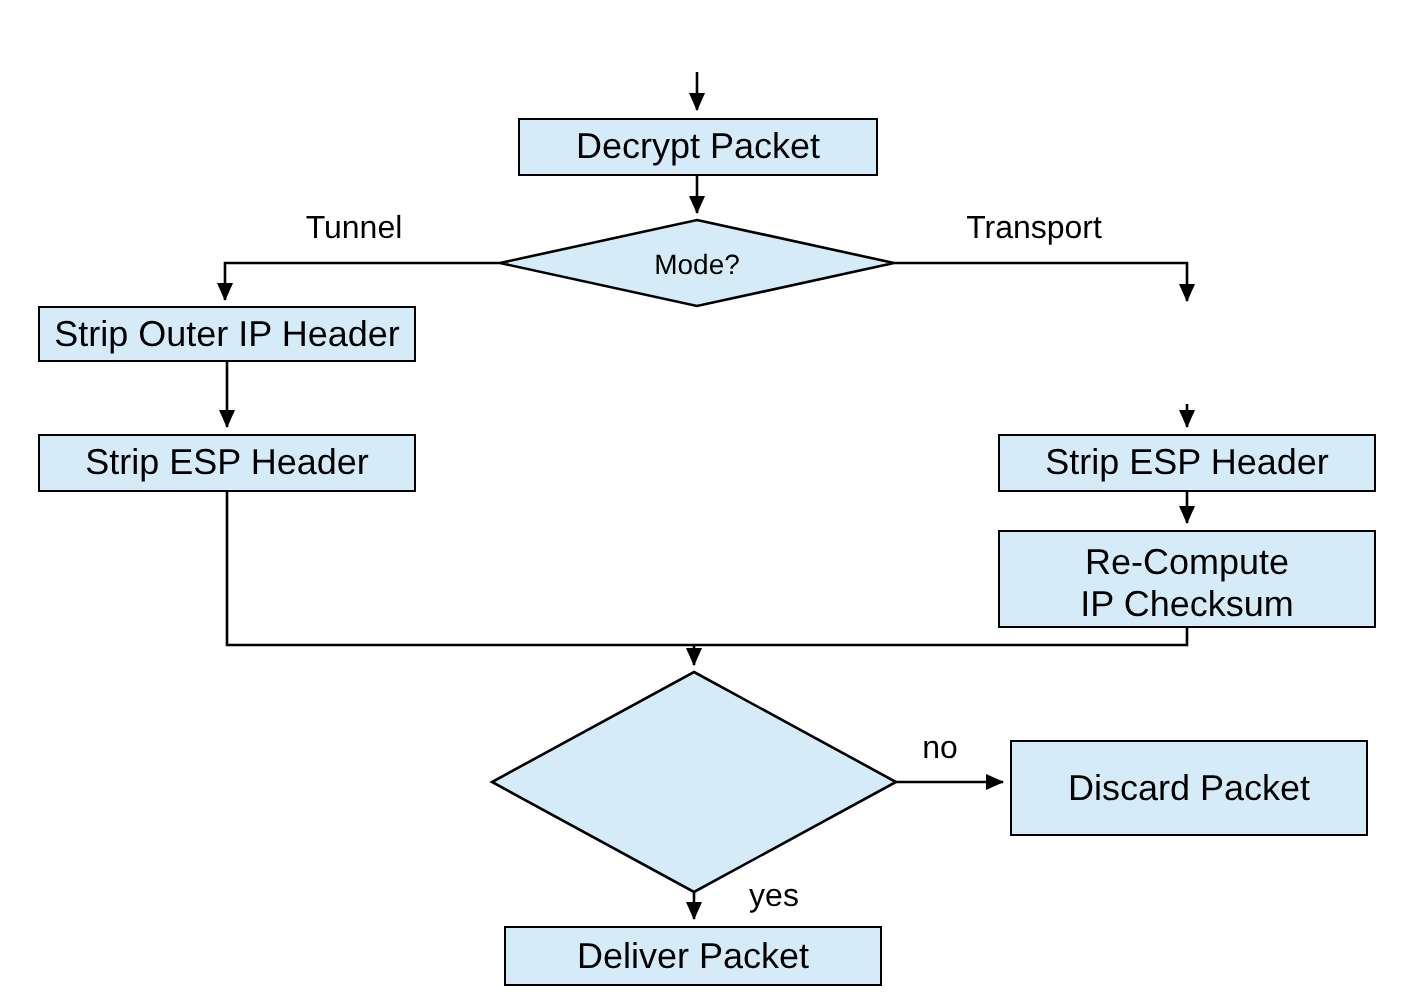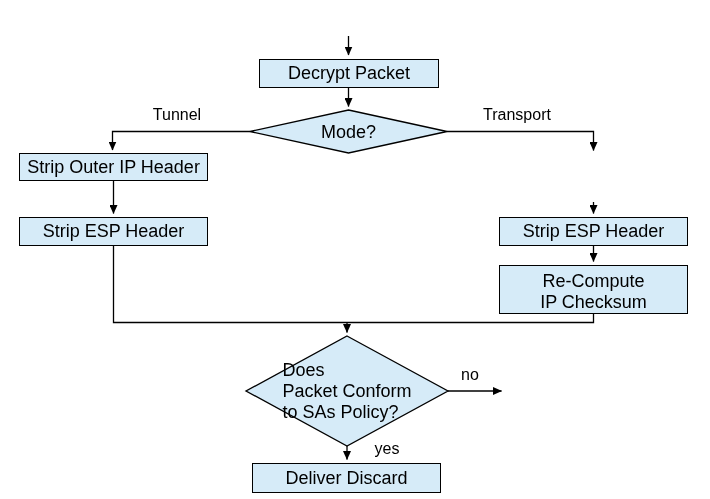--- a/index.html
+++ b/index.html
@@ -38,22 +38,22 @@
   }
   .terminal {
     border-width: 2px;
     border-radius: 12px;
   }
   .dtext {
     position: absolute;
     display: flex;
     align-items: center;
     justify-content: center;
-    text-align: left;
-    font-size: 18px;
+    text-align: center;
+    font-size: 14px;
     line-height: 21px;
     pointer-events: none;
   }
   .edge-label {
     position: absolute;
     font-size: 16px;
     line-height: 18px;
     text-align: center;
   }
   .shape {
@@ -127,32 +127,30 @@
 
   <div class="node" id="n-stripesp-r">
     <span>Strip ESP Header</span>
   </div>
 
   <div class="node" id="n-recompute">
     <span>Re-Compute
 IP Checksum</span>
   </div>
 
+  <div class="node" id="n-discard">
+    <span>Discard Packet</span>
+  </div>
 
   <div class="node" id="n-deliver">
-    <span>Deliver Discard</span>
+    <span>Deliver Packet</span>
   </div>
 
   <div class="dtext" id="t-mode">
     <span>Mode?</span>
-  </div>
-  <div class="dtext" id="t-policy">
-    <span>Does
-Packet Conform
-to SAs Policy?</span>
   </div>
 
   <div class="edge-label" id="l-tunnel">Tunnel</div>
   <div class="edge-label" id="l-transport">Transport</div>
   <div class="edge-label" id="l-no">no</div>
   <div class="edge-label" id="l-yes">yes</div>
 
 </div>
 
 </body></html>

